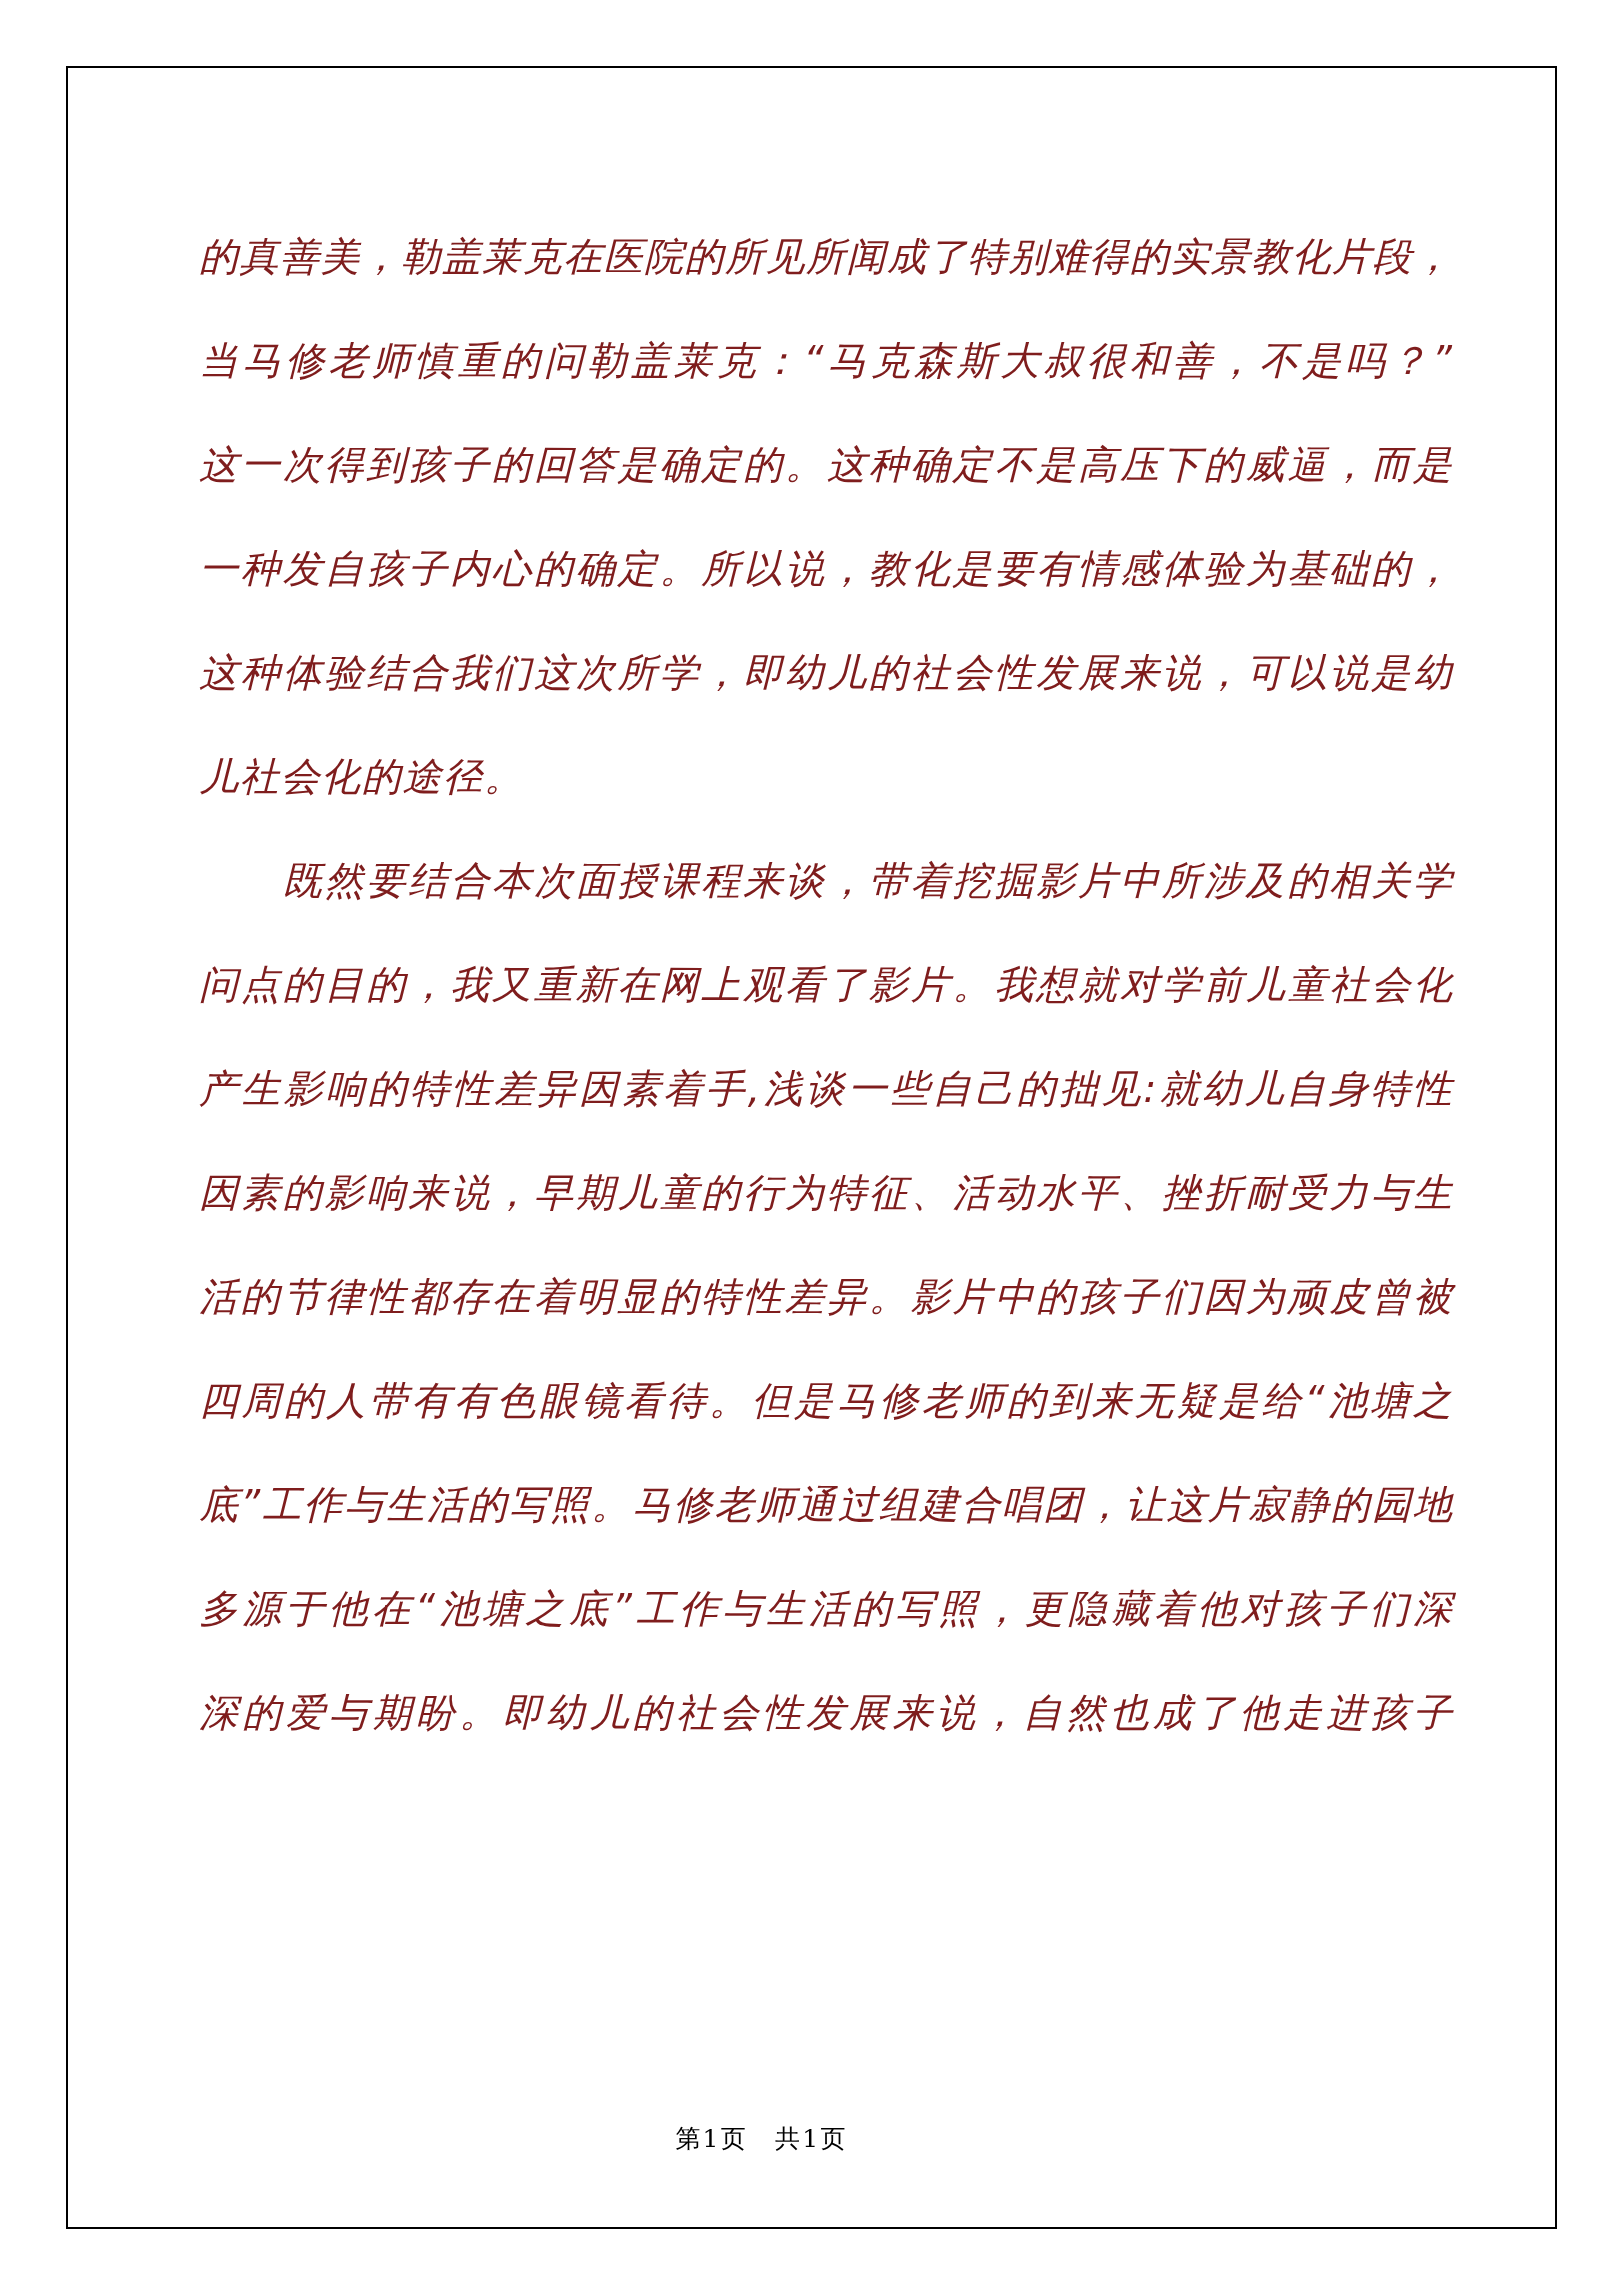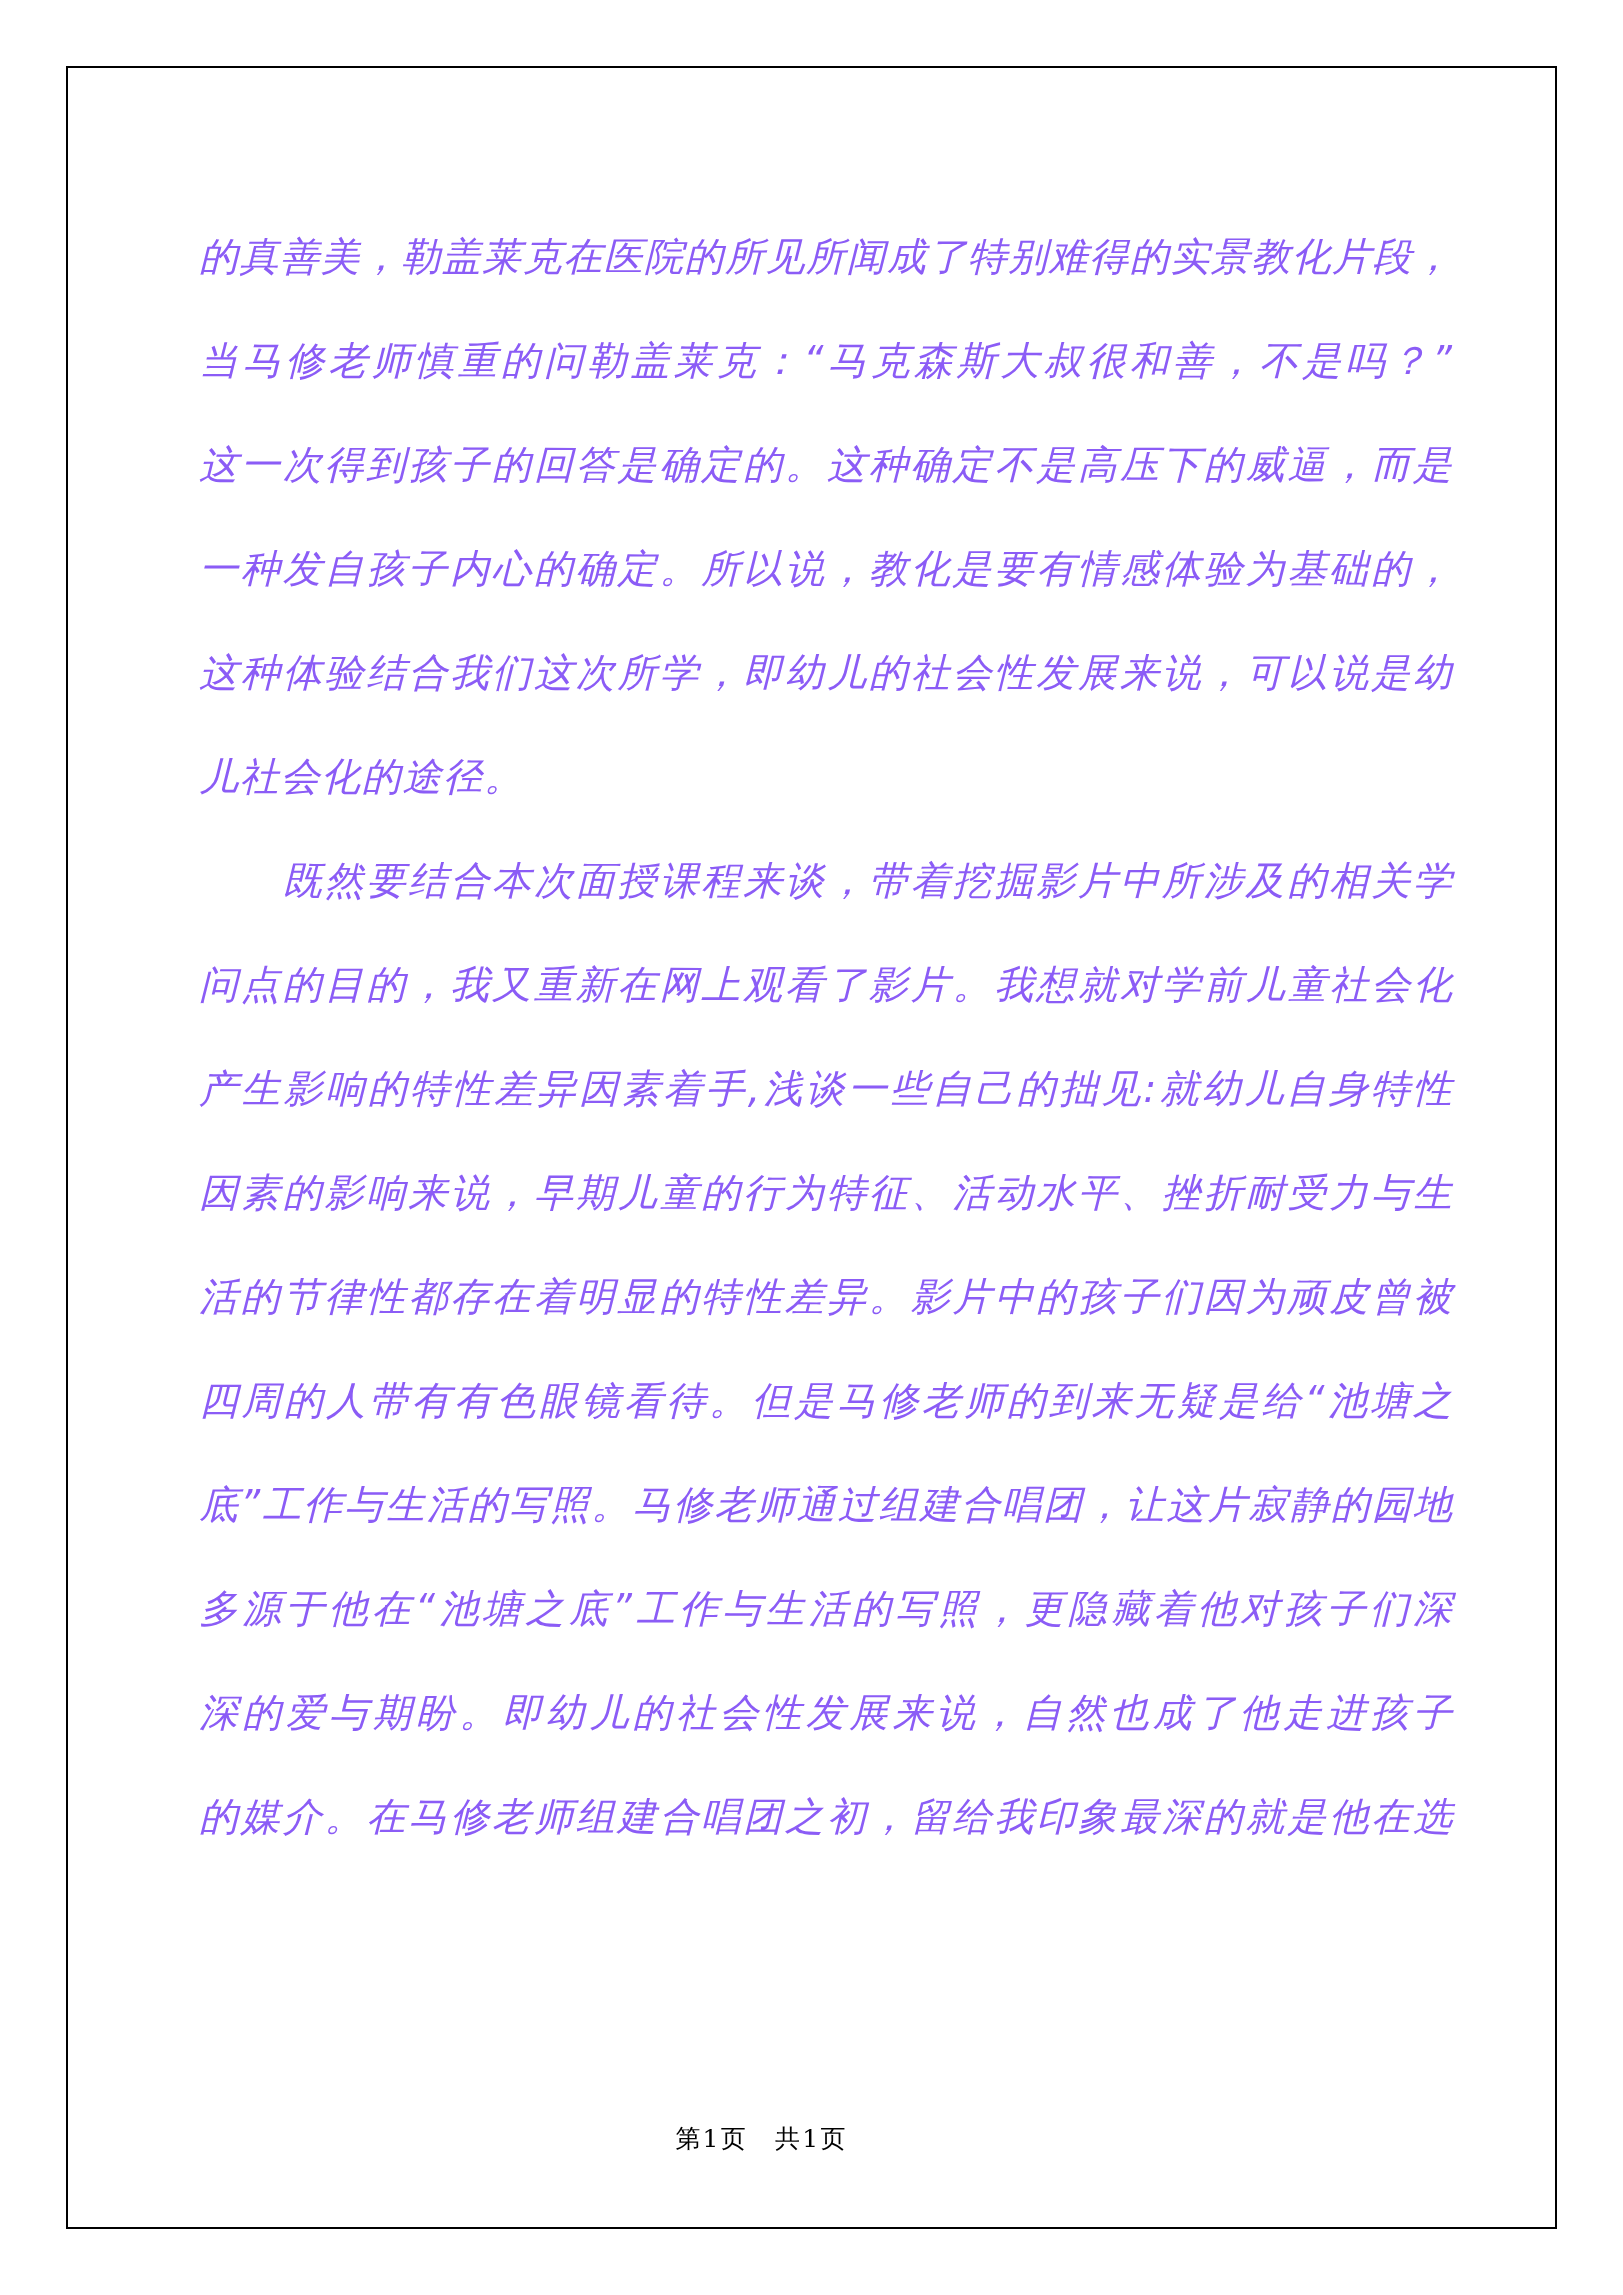--- a/index.html
+++ b/index.html
@@ -21,21 +21,21 @@
     height: 2163px;
     border: 2.2px solid #000000;
     box-sizing: border-box;
     background: #ffffff;
   }
   .textblock {
     position: absolute;
     left: 199px;
     top: 205px;
     width: 1253px;
-    color: #8b5cf6;
+    color: #7f1d1d;
     font-family: "DejaVu Sans", sans-serif;
     font-style: italic;
     font-size: 39px;
   }
   .line {
     height: 104px;
     line-height: 104px;
     text-align: justify;
     text-align-last: justify;
     letter-spacing: 0;
@@ -77,17 +77,16 @@
     <div class="line short">儿社会化的途径。</div>
     <div class="line">　　既然要结合本次面授课程来谈，带着挖掘影片中所涉及的相关学</div>
     <div class="line">问点的目的，我又重新在网上观看了影片。我想就对学前儿童社会化</div>
     <div class="line">产生影响的特性差异因素着手,浅谈一些自己的拙见:就幼儿自身特性</div>
     <div class="line">因素的影响来说，早期儿童的行为特征、活动水平、挫折耐受力与生</div>
     <div class="line">活的节律性都存在着明显的特性差异。影片中的孩子们因为顽皮曾被</div>
     <div class="line">四周的人带有有色眼镜看待。但是马修老师的到来无疑是给“池塘之</div>
     <div class="line">底”工作与生活的写照。马修老师通过组建合唱团，让这片寂静的园地</div>
     <div class="line">多源于他在“池塘之底”工作与生活的写照，更隐藏着他对孩子们深</div>
     <div class="line">深的爱与期盼。即幼儿的社会性发展来说，自然也成了他走进孩子</div>
-    <div class="line">的媒介。在马修老师组建合唱团之初，留给我印象最深的就是他在选</div>
   </div>
 
 <div class="footer">第1页　共1页</div>
 
 
 </body></html>

